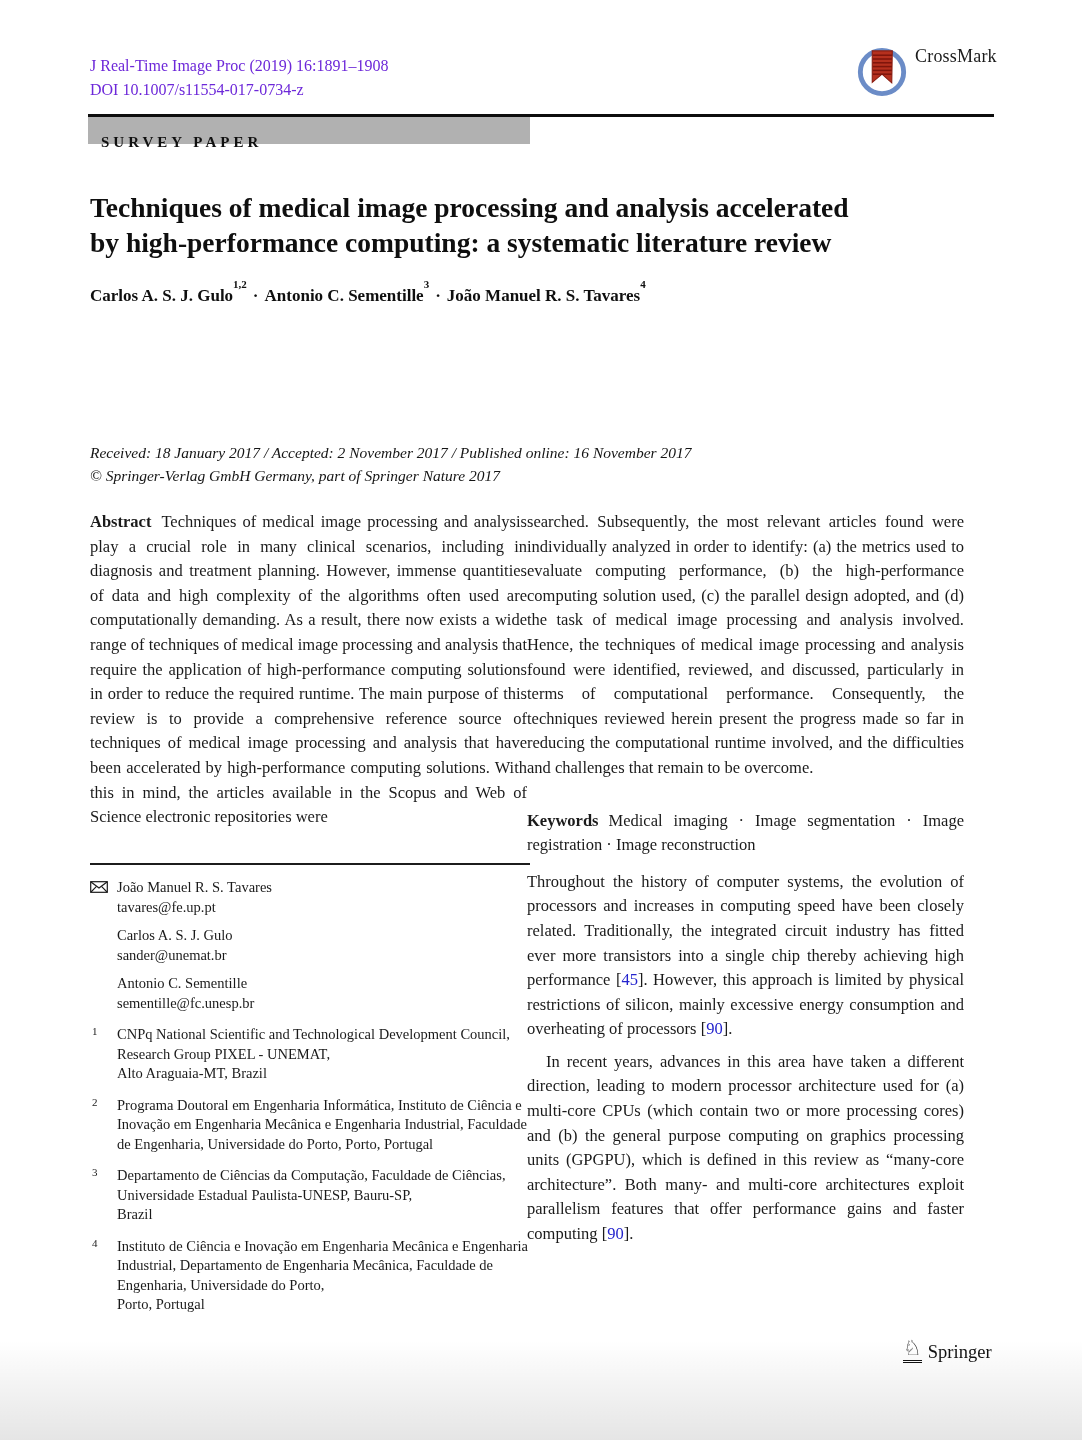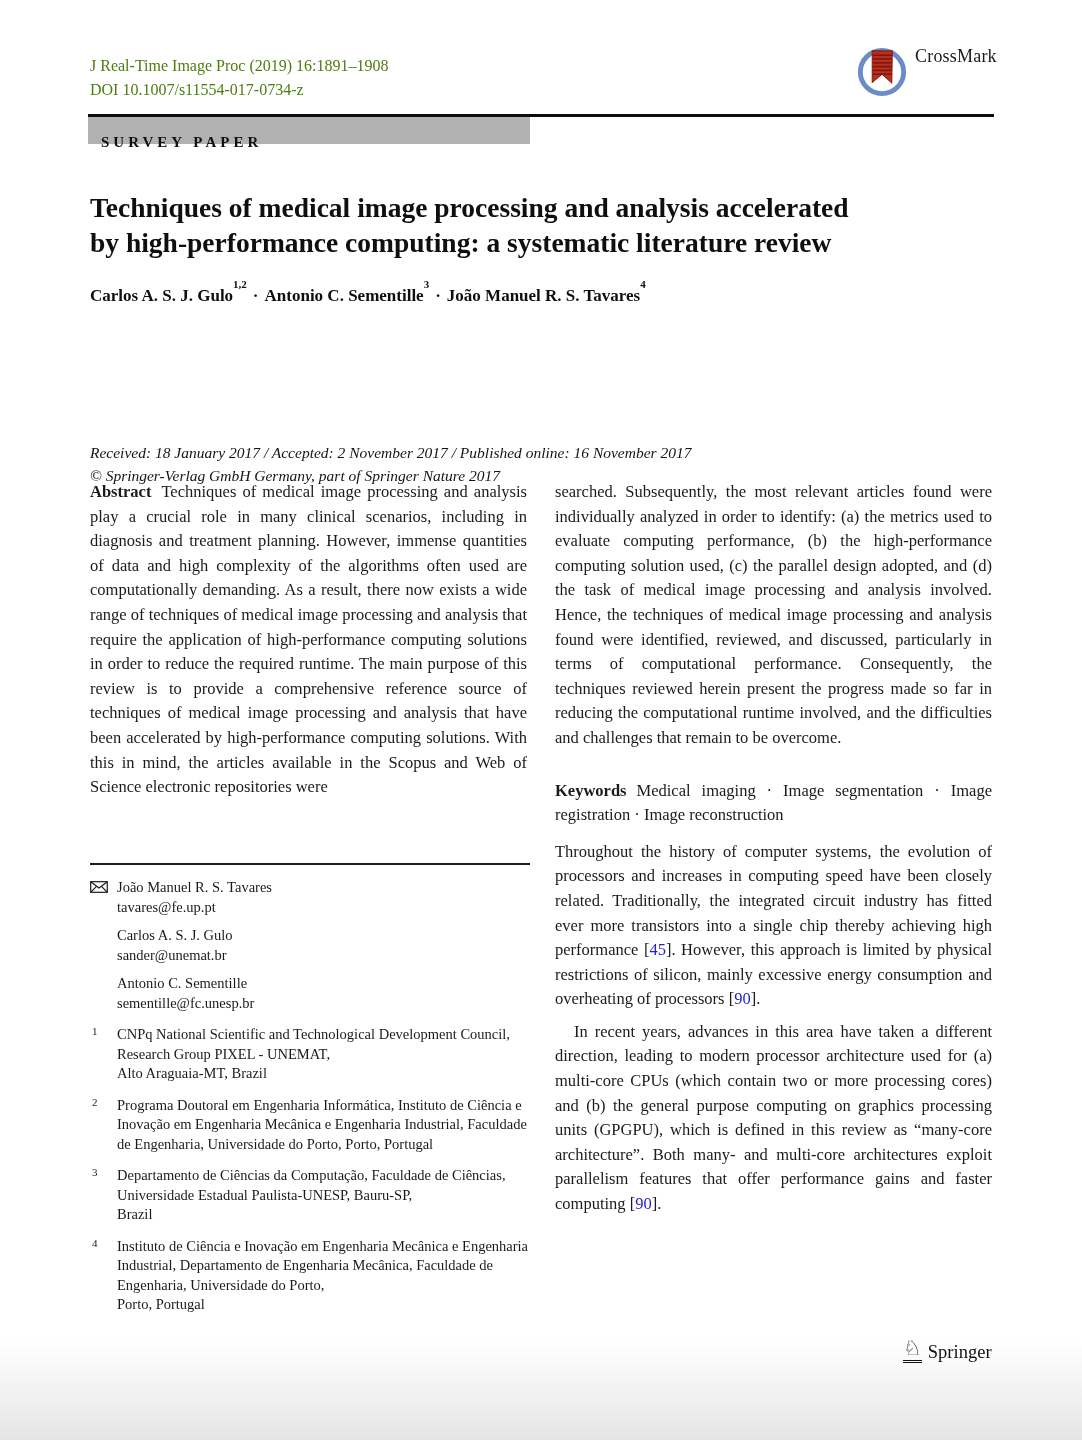--- a/index.html
+++ b/index.html
@@ -22,21 +22,21 @@
     background: linear-gradient(to bottom, rgba(0,0,0,0), rgba(0,0,0,0.10));
     pointer-events: none;
   }
 
   
   .journal-info {
     position: absolute;
     left: 90px; top: 54px;
     font-size: 16px;
     line-height: 24px;
-    color: #4d7c0f;
+    color: #6d28d9;
   }
   .crossmark {
     position: absolute;
     left: 856px; top: 46px;
     display: flex;
     align-items: flex-start;
     gap: 7px;
     cursor: pointer;
   }
   .crossmark-label {
@@ -95,25 +95,24 @@
     width: 900px;
     font-size: 15.5px;
     line-height: 22.5px;
     color: #141414;
     font-style: italic;
   }
 
   
   .columns {
     position: absolute;
-    left: 90px; top: 480px;
+    left: 90px; top: 510px;
     width: 902px;
     display: grid;
     grid-template-columns: 437px 437px;
-    column-gap: 28px;
   }
   .body-text {
     font-size: 16.5px;
     line-height: 24.6px;
     text-align: justify;
     color: #1a1a1a;
   }
   .abstract-label, .keywords-label { font-weight: bold; margin-right: 10px; }
   .keywords-par { margin-top: 28px; }
   .section-heading {

